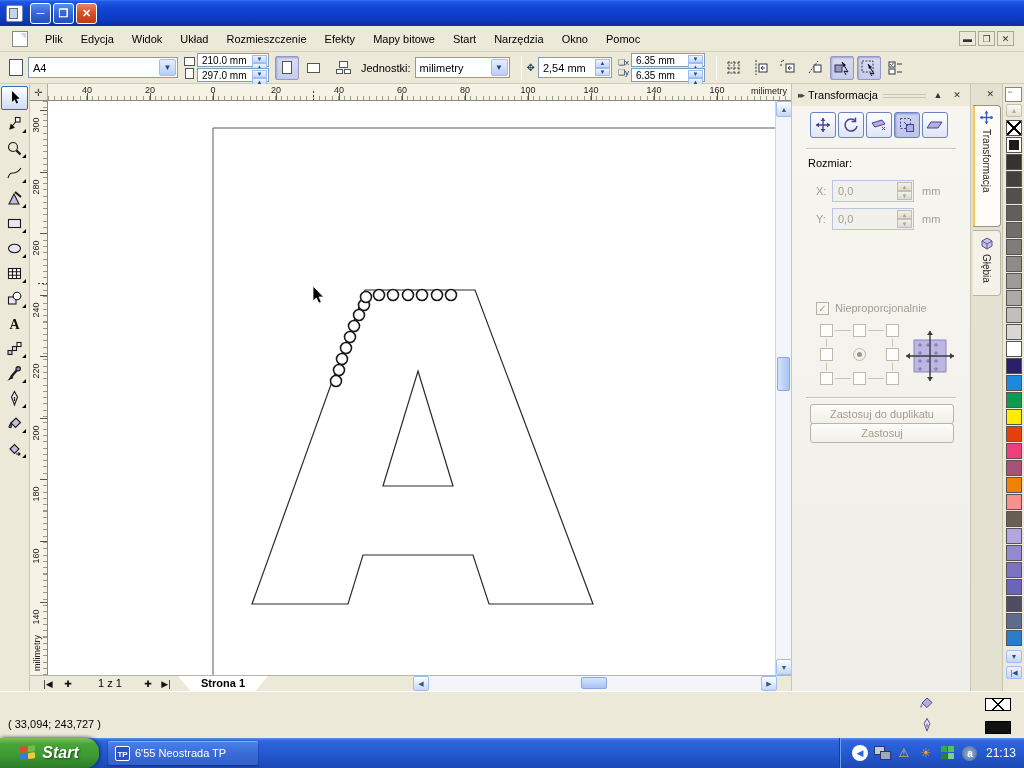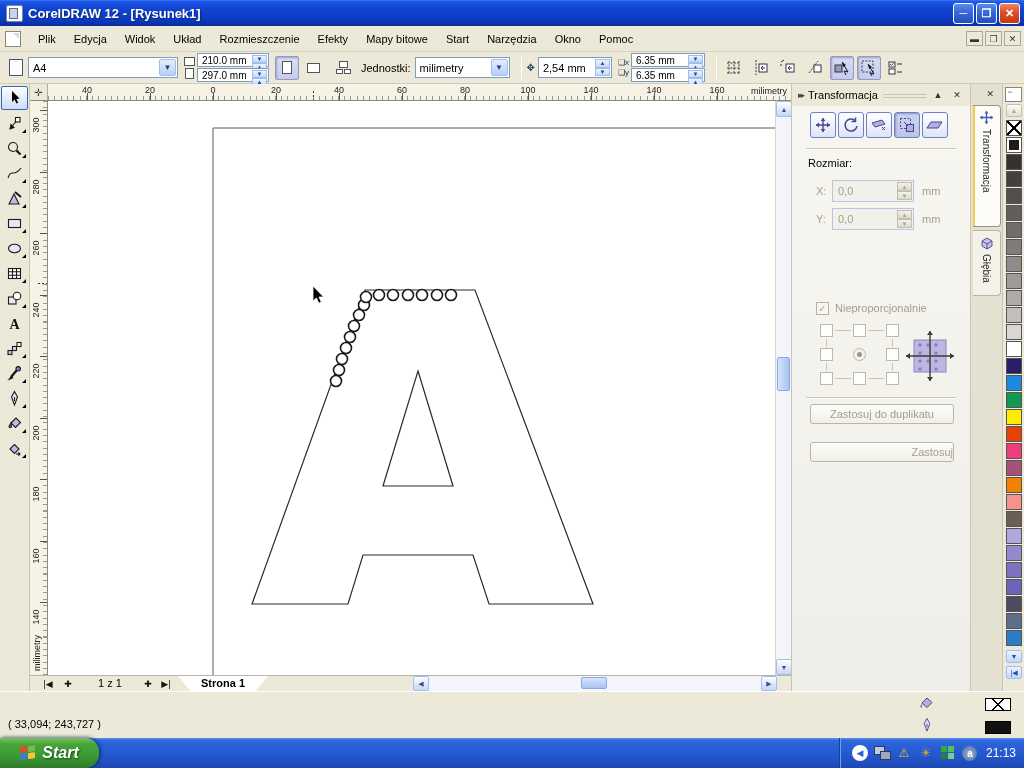--- a/index.html
+++ b/index.html
@@ -14,21 +14,21 @@
     position:relative; }
   .titlebar .appicon::after{ content:""; position:absolute; left:2px; top:2px; width:7px; height:9px; background:#c8d4ec; border:1px solid #5a6a90;}
   .titlebar .title { color:#fff; font-weight:bold; font-size:13px; text-shadow:1px 1px 1px #0a2a80; flex:1; }
   .winbtn { width:21px; height:21px; margin-left:2px; border:1px solid #fff; border-radius:3px; color:#fff;
     font-size:11px; font-weight:bold; display:flex; align-items:center; justify-content:center;
     background:linear-gradient(180deg,#5c8bee 0%,#3767d8 45%,#2050c0 100%); }
   .winbtn.close { background:linear-gradient(180deg,#ec8468 0%,#dd4f28 45%,#c03a10 100%); }
 
   
   .menubar { position:absolute; left:0; top:26px; width:1024px; height:26px; background:#ece9d8;
-    border-bottom:1px solid #d4d0be; display:flex; align-items:center; padding:0 3px; }
+    border-bottom:1px solid #d4d0be; display:flex; align-items:center; padding:0 10px; }
   .mdiicon { width:16px; height:16px; background:#fff; border:1px solid #8a8a7a; margin:0 8px 0 2px; position:relative; }
   .mdiicon::after{content:""; position:absolute; right:1px; top:1px; border:3px solid #d0d8ea; border-left-color:#fff; border-bottom-color:#fff;}
   .menuitem { padding:4px 9px; cursor:default; }
   .menubar .spacer { flex:1; }
   .mdibtn { width:17px; height:15px; border:1px solid #aca899; background:#ece9d8; margin-left:2px;
     font-size:9px; display:flex; align-items:center; justify-content:center; color:#333; }
 
   
   .propbar { position:absolute; left:0; top:52px; width:1024px; height:32px; background:#ece9d8;
     border-bottom:1px solid #cfccb8; display:flex; align-items:center; padding:0 4px; }
@@ -181,21 +181,20 @@
   .gridico i { background:#3aa545; } .gridico i:nth-child(2){background:#57c05f;} .gridico i:nth-child(3){background:#2a8038;}
   .aico { width:15px; height:15px; border-radius:50%; background:radial-gradient(#9ab4d8,#4a6a9a); color:#fff; font-size:10px; font-weight:bold; text-align:center; line-height:15px; }
 </style>
 </head>
 <body>
 
 <div id="app">
 
   <div class="titlebar">
     <div class="appicon"></div>
-    <div class="title">CorelDRAW 12 - [Rysunek1]</div>
     <div class="winbtn">─</div>
     <div class="winbtn">❐</div>
     <div class="winbtn close">✕</div>
   </div>
 
   <div class="menubar">
     <div class="mdiicon"></div>
     <span class="menuitem">Plik</span>
     <span class="menuitem">Edycja</span>
     <span class="menuitem">Widok</span>
@@ -664,21 +663,21 @@
         <path d="M14,41 h4 m-2,-2 v4 M30,41 h4 m-2,-2 v4"></path>
       </g>
       <g stroke="#3a3a3a" stroke-width="1.4">
         <path d="M26,3 V53 M2,28 H50"></path>
         <path d="M26,3 l-3,4 h6 z M26,53 l-3,-4 h6 z M2,28 l4,-3 v6 z M50,28 l-4,-3 v6 z" fill="#3a3a3a" stroke="none"></path>
       </g>
     </svg>
 
     <div class="ddivider" style="top:313px;"></div>
     <div class="dbtn" style="top:320px;">Zastosuj do duplikatu</div>
-    <div class="dbtn" style="top:358px;text-align:right;">Zastosuj</div>
+    <div class="dbtn" style="top:339px;">Zastosuj</div>
   </div>
 
   <div class="tabstrip">
     <span class="closex">✕</span>
     <div class="vtab active" style="top:21px; height:122px;">
       <svg width="15" height="15" fill="none" stroke="#3a5ac0" stroke-width="1.3">
         <path d="M7.5,1 V14 M1,7.5 H14"></path>
           <path d="M7.5,1 l-2,2.5 h4 z M7.5,14 l-2,-2.5 h4 z M1,7.5 l2.5,-2 v4 z M14,7.5 l-2.5,-2 v4 z" fill="#3a5ac0" stroke="none"></path>
       </svg>
       <span class="vtxt">Transformacja</span>
@@ -749,20 +748,24 @@
   <div class="taskbar">
     <div class="startbtn">
       <span class="flag">
         <i style="background:#e24a2e;"></i>
           <i style="background:#6fbf4a;"></i>
           <i style="background:#3a7ae0;"></i>
           <i style="background:#f4c83a;"></i>
       </span>
       <span>Start</span>
     </div>
+    <div class="taskbtn" style="left:108px; width:150px;">
+      <span class="tbicon tp">TP</span>
+      <span>6'55 Neostrada TP</span>
+    </div>
     <div class="tray">
       <span class="chevc">◀</span>
       <span class="trayico">
           <span class="netico"></span>
         </span>
       <span class="trayico" style="color:#f4d01e;">⚠</span>
       <span class="trayico" style="color:#f6a21a;">☀</span>
       <span class="trayico">
           <span class="gridico">
             <i></i>

